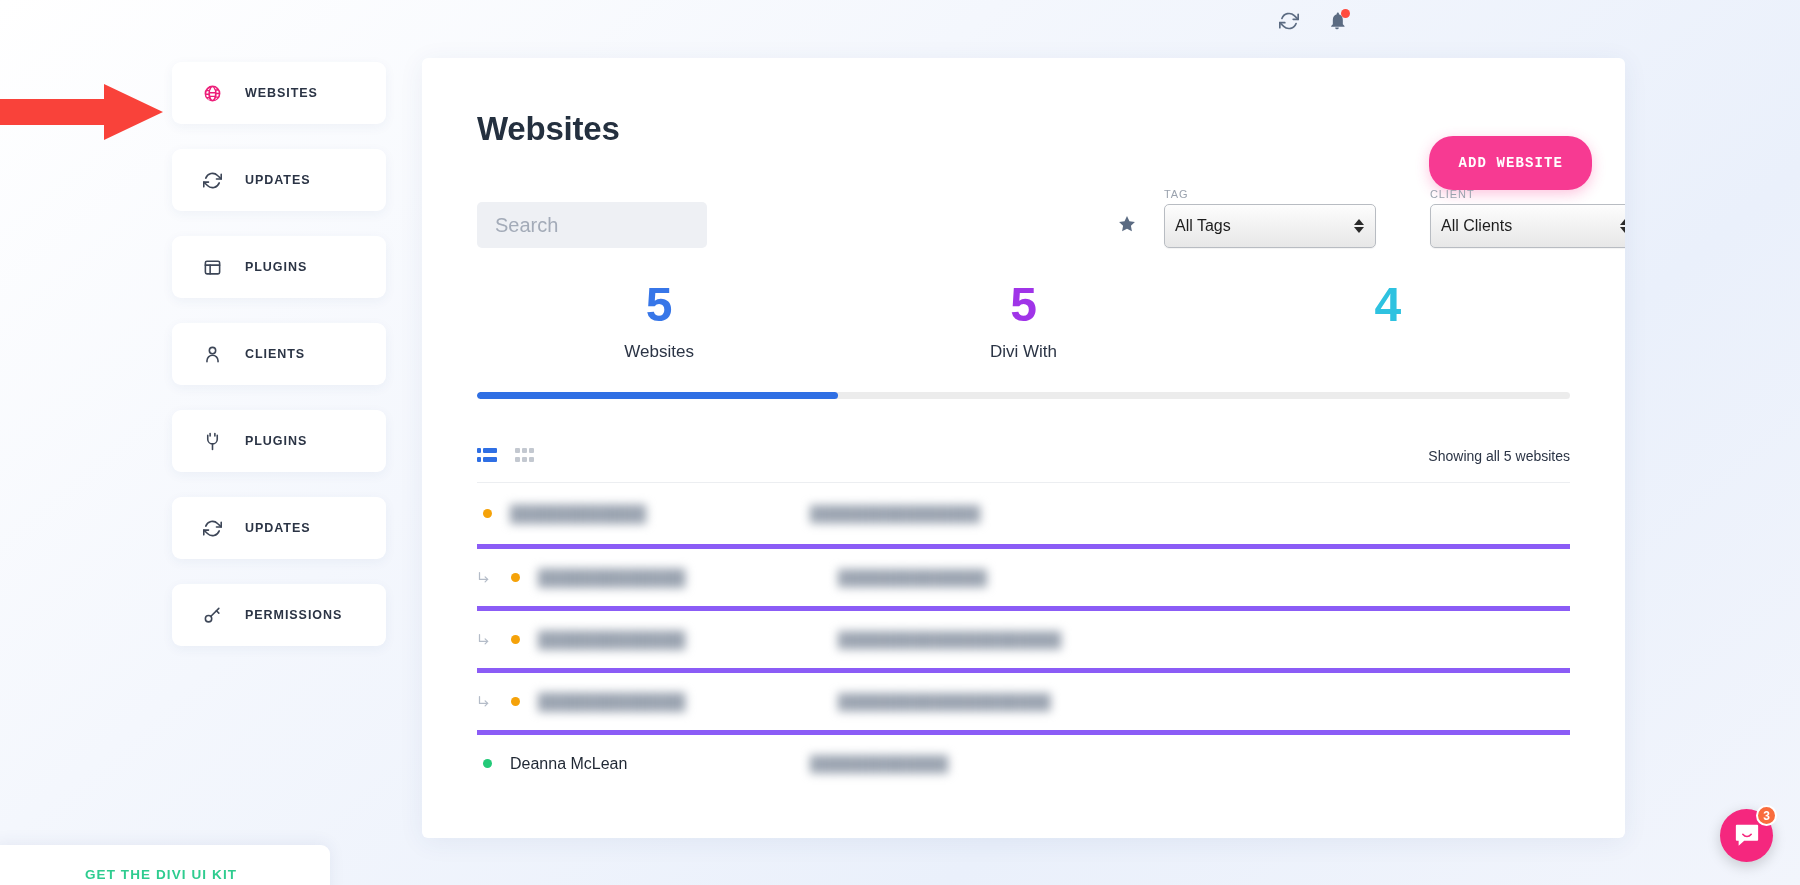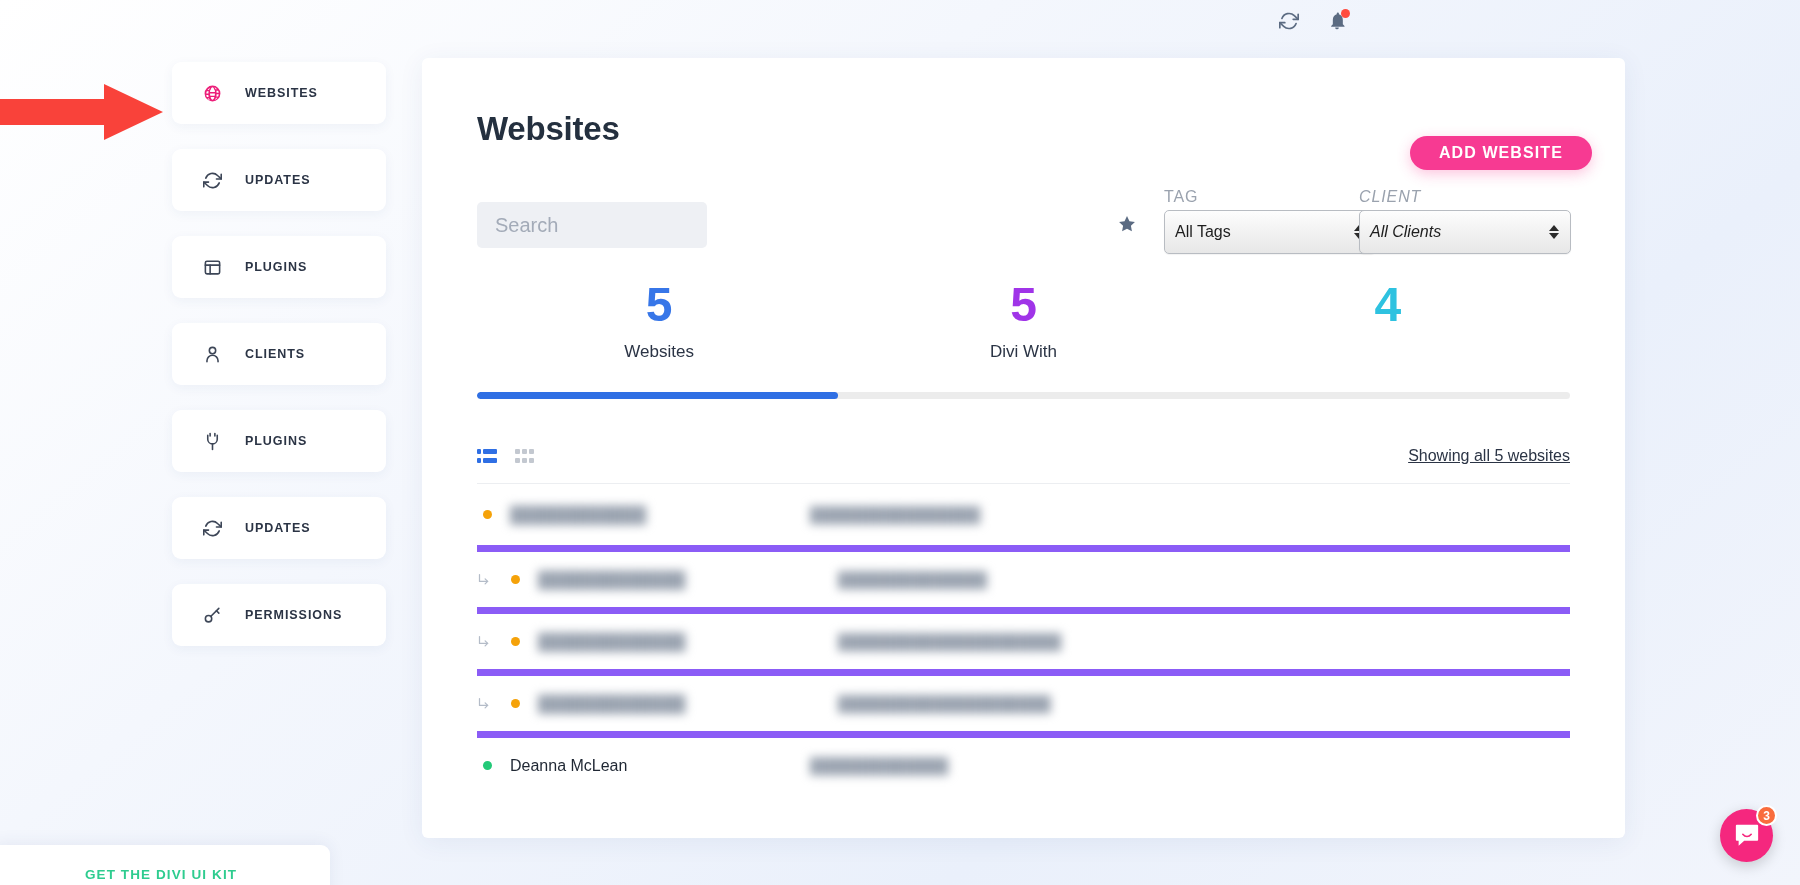--- a/index.html
+++ b/index.html
@@ -84,23 +84,23 @@
 
   .page-title {
     font-size: 33px; font-weight: bold; color: #24303f;
     letter-spacing: -0.2px; margin-left: 22px; margin-top: 12px;
   }
 
   .addbtn {
     position: absolute; right: 33px; top: 78px;
     background: #f73a92; color: #fff;
     border: none; border-radius: 24px;
-    height: 34px; padding: 0 29px;
-    font-size: 16px; font-weight: bold; letter-spacing: 1.1px;
-    font-family: Liberation Sans, sans-serif;
+    height: 54px; padding: 0 29px;
+    font-size: 14px; font-weight: bold; letter-spacing: 1.1px;
+    font-family: Liberation Mono, monospace;
     cursor: pointer;
     box-shadow: 0 4px 14px rgba(247,58,146,0.30);
   }
 
   
   .filters {
     position: relative; margin: 40px 22px 0 22px; height: 62px;
   }
   .search-box {
     width: 230px; height: 46px;
@@ -112,21 +112,21 @@
   .search-box::placeholder { color: #a3abb8; }
 
   .star-btn {
     position: absolute; left: 640px; top: 26px;
     color: #5b6b82; cursor: pointer;
   }
   .star-btn svg { width: 20px; height: 20px; }
 
   .field { position: absolute; top: 0; }
   .field-label {
-    font-size: 16px; color: #9aa2ae; letter-spacing: 0.9px;
+    font-size: 11px; color: #9aa2ae; letter-spacing: 0.9px;
     margin-bottom: 4px; text-transform: uppercase;
   }
   .sel {
     width: 212px; height: 44px;
     border: 1px solid #b8bcc2; border-radius: 5px;
     background: linear-gradient(#fdfdfd, #e7e7e7);
     display: flex; align-items: center;
     padding: 0 10px; cursor: pointer;
     box-shadow: 0 1px 1px rgba(0,0,0,0.05);
     position: relative;
@@ -137,21 +137,21 @@
     display: flex; flex-direction: column; gap: 2px; color: #2b2b2b;
   }
   .sel-arrows i {
     width: 0; height: 0; border-left: 5px solid transparent;
     border-right: 5px solid transparent; display: block;
   }
   .sel-arrows i.up { border-bottom: 6px solid #2b2b2b; }
   .sel-arrows i.dn { border-top: 6px solid #2b2b2b; }
 
   #field-tag { left: 687px; }
-  #field-client { left: 882px; font-style: italic; }
+  #field-client { left: 953px; }
 
   
   .stats {
     display: flex; margin: 30px 22px 0 22px;
   }
   .stat { flex: 1; text-align: center; }
   .stat-value { font-size: 48px; font-weight: bold; line-height: 1.05; }
   .stat-label { font-size: 17px; color: #2b3445; margin-top: 12px; }
 
   .progress {
@@ -161,27 +161,27 @@
   .progress-fill { height: 100%; background: #2f6fe4; border-radius: 4px; }
 
   
   .list-toolbar {
     margin: 48px 22px 0 22px;
     display: flex; align-items: center; justify-content: space-between;
     padding-bottom: 18px;
   }
   .view-toggles { display: flex; gap: 18px; align-items: center; }
   .vt { cursor: pointer; display: flex; }
-  .showing { font-size: 16px; color: #2b3445; text-decoration: underline; }
+  .showing { font-size: 14px; color: #2b3445; }
 
   
   .list { margin: 0 22px; }
   .row {
     height: 62px; display: flex; align-items: center;
-    border-top: 7px solid #8b5cf6;
+    border-top: 5px solid #8b5cf6;
     cursor: pointer;
   }
   .row.first { border-top: 1px solid #eceef1; }
   .sub-arrow { width: 34px; color: #b4bcc8; display: flex; align-items: center; }
   .sub-arrow svg { width: 15px; height: 15px; }
   .indent { width: 34px; }
   .dot { width: 9px; height: 9px; border-radius: 50%; margin-right: 18px; flex: none; }
   .dot.orange { background: #f5a209; }
   .dot.green  { background: #23c978; }
   .name-cell { width: 300px; font-size: 16px; color: #1f2733; }

